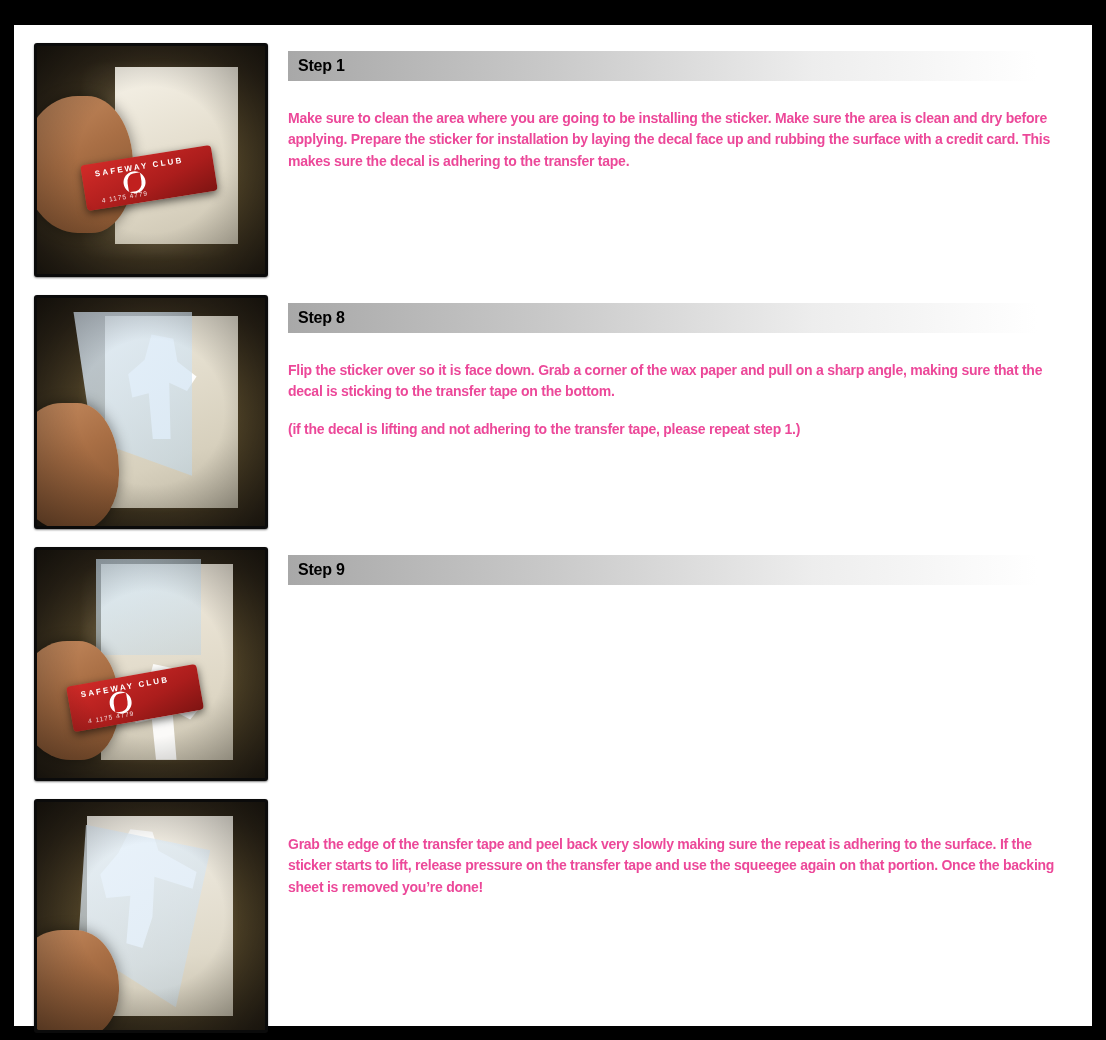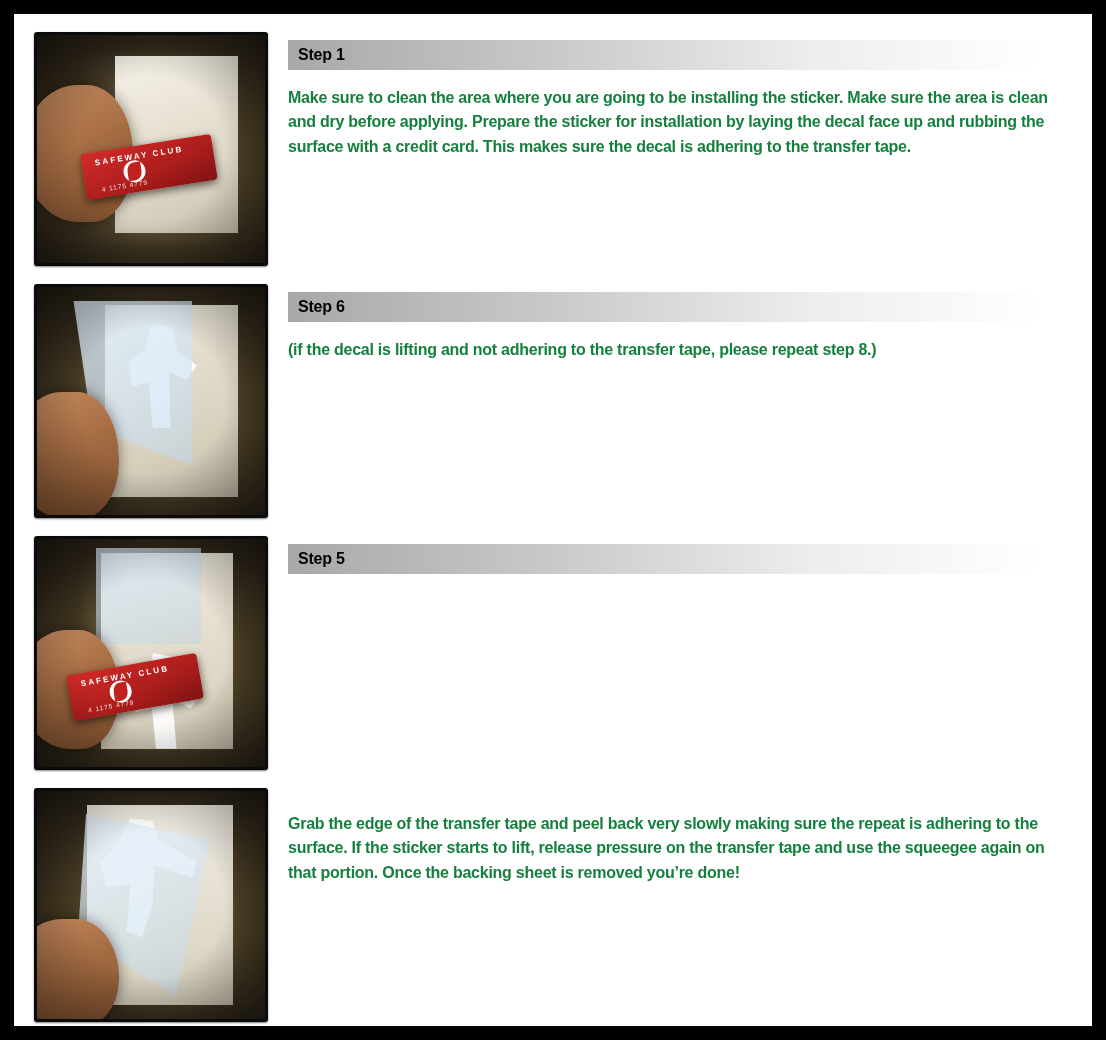--- a/index.html
+++ b/index.html
@@ -10,21 +10,21 @@
   body {
     width: 1106px;
     height: 1040px;
     font-family: "Liberation Sans", sans-serif;
   }
   .page {
     width: 1106px;
     height: 1040px;
     background: #000000;
     box-sizing: border-box;
-    padding: 14px 14px 14px 14px;
+    padding: 25px 14px 14px 14px;
   }
   .sheet {
     background: #ffffff;
     width: 100%;
     height: 100%;
     box-sizing: border-box;
     padding: 18px 24px 18px 20px;
     display: flex;
     flex-direction: column;
     justify-content: flex-start;
@@ -198,25 +198,25 @@
     width: 96%;
   }
   .step-header .step-title {
     font-size: 16px;
     font-weight: bold;
     color: #000000;
     font-family: "Liberation Sans", sans-serif;
     letter-spacing: -0.2px;
   }
   .step-body {
-    margin-top: 16px;
-    font-size: 16px;
+    margin-top: 27px;
+    font-size: 14px;
     font-weight: bold;
     line-height: 1.52;
-    color: #15803d;
+    color: #ec4899;
     font-family: "Liberation Sans", sans-serif;
     letter-spacing: -0.25px;
   }
   .step-body p { margin: 0 0 16px 0; }
   .step-body p:last-child { margin-bottom: 0; }
 </style>
 </head>
 <body>
 
 <div class="page">
@@ -250,24 +250,25 @@
         <div class="bg"></div>
         <div class="glow"></div>
         <div class="paper p2"></div>
         <div class="decal d2"></div>
         <div class="film f2"></div>
         <div class="hand h2"></div>
         <div class="vignette"></div>
       </div>
       <div class="text-col">
         <div class="step-header">
-          <span class="step-title">Step 6</span>
+          <span class="step-title">Step 8</span>
         </div>
         <div class="step-body">
-          <p>(if the decal is lifting and not adhering to the transfer tape, please repeat step 8.)</p>
+          <p>Flip the sticker over so it is face down.  Grab a corner of the wax paper and pull on a sharp angle, making sure that the decal is sticking to the transfer tape on the bottom.</p>
+          <p>(if the decal is lifting and not adhering to the transfer tape, please repeat step 1.)</p>
         </div>
       </div>
     </div>
 
     <div class="step-row">
       <div class="photo">
         <div class="bg"></div>
         <div class="glow"></div>
         <div class="paper p3"></div>
         <div class="film f3"></div>
@@ -275,21 +276,21 @@
         <div class="hand h3"></div>
         <div class="card c3">
           <div class="card-brand">SAFEWAY CLUB</div>
           <div class="card-logo"></div>
           <div class="card-num">4 1175 4779</div>
         </div>
         <div class="vignette"></div>
       </div>
       <div class="text-col">
         <div class="step-header">
-          <span class="step-title">Step 5</span>
+          <span class="step-title">Step 9</span>
         </div>
       </div>
     </div>
 
     <div class="step-row">
       <div class="photo">
         <div class="bg"></div>
         <div class="glow"></div>
         <div class="paper p4"></div>
         <div class="decal d4"></div>

